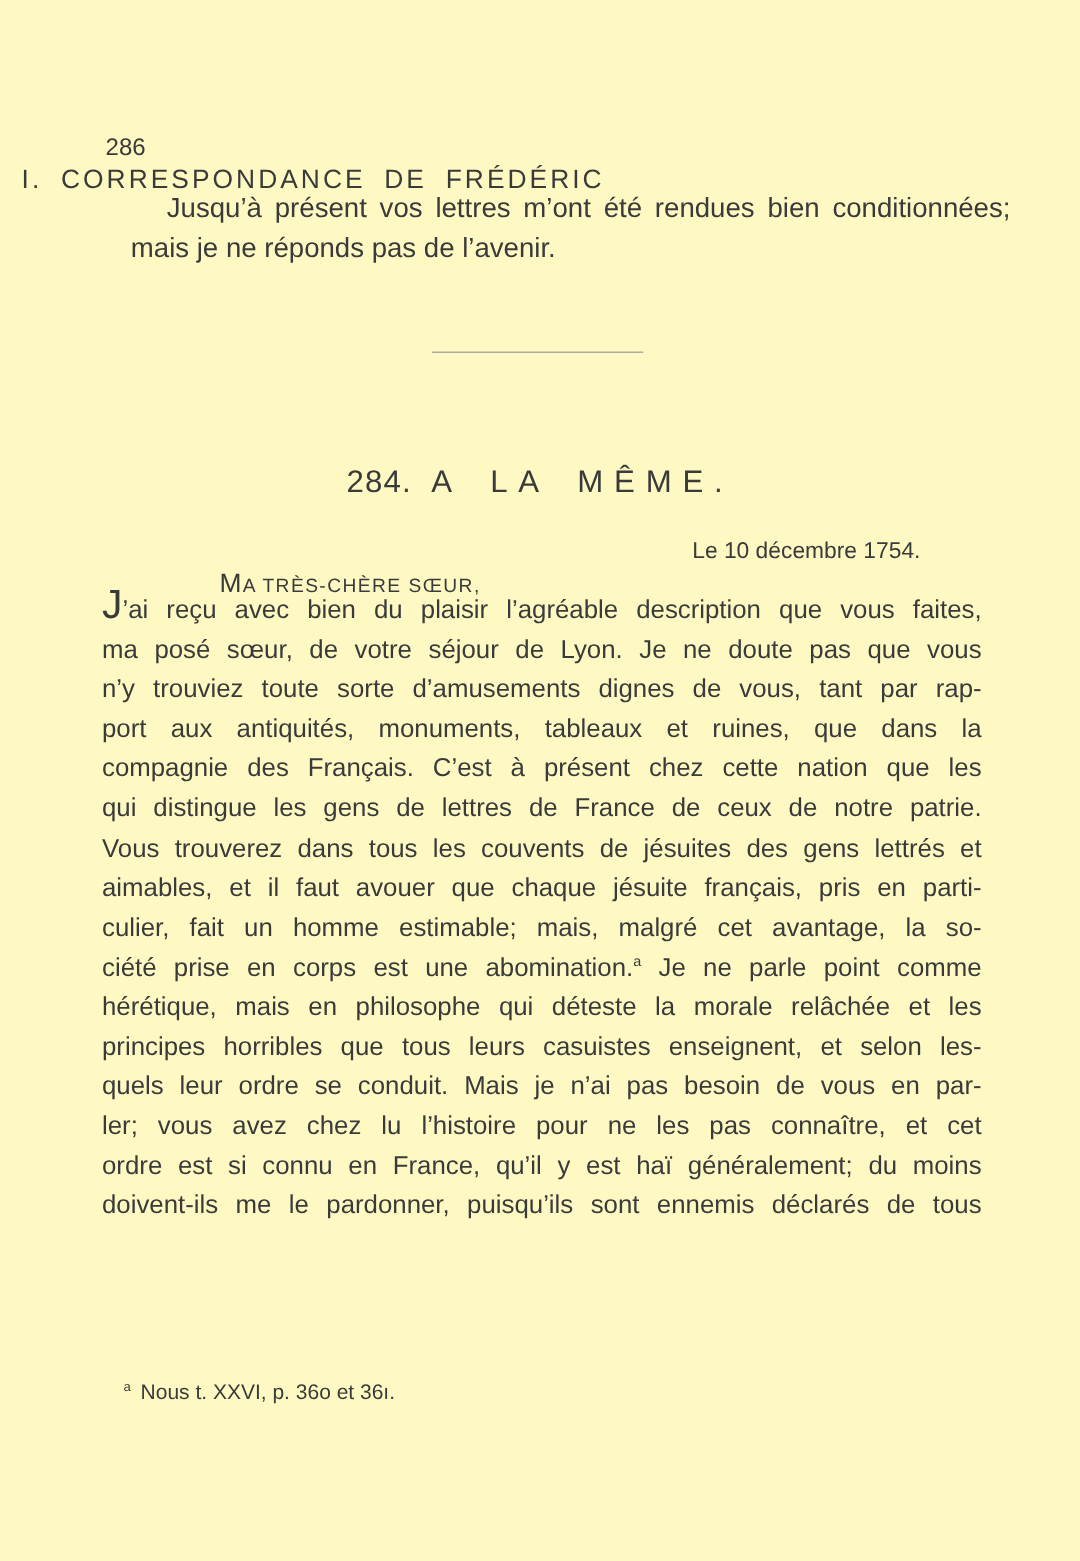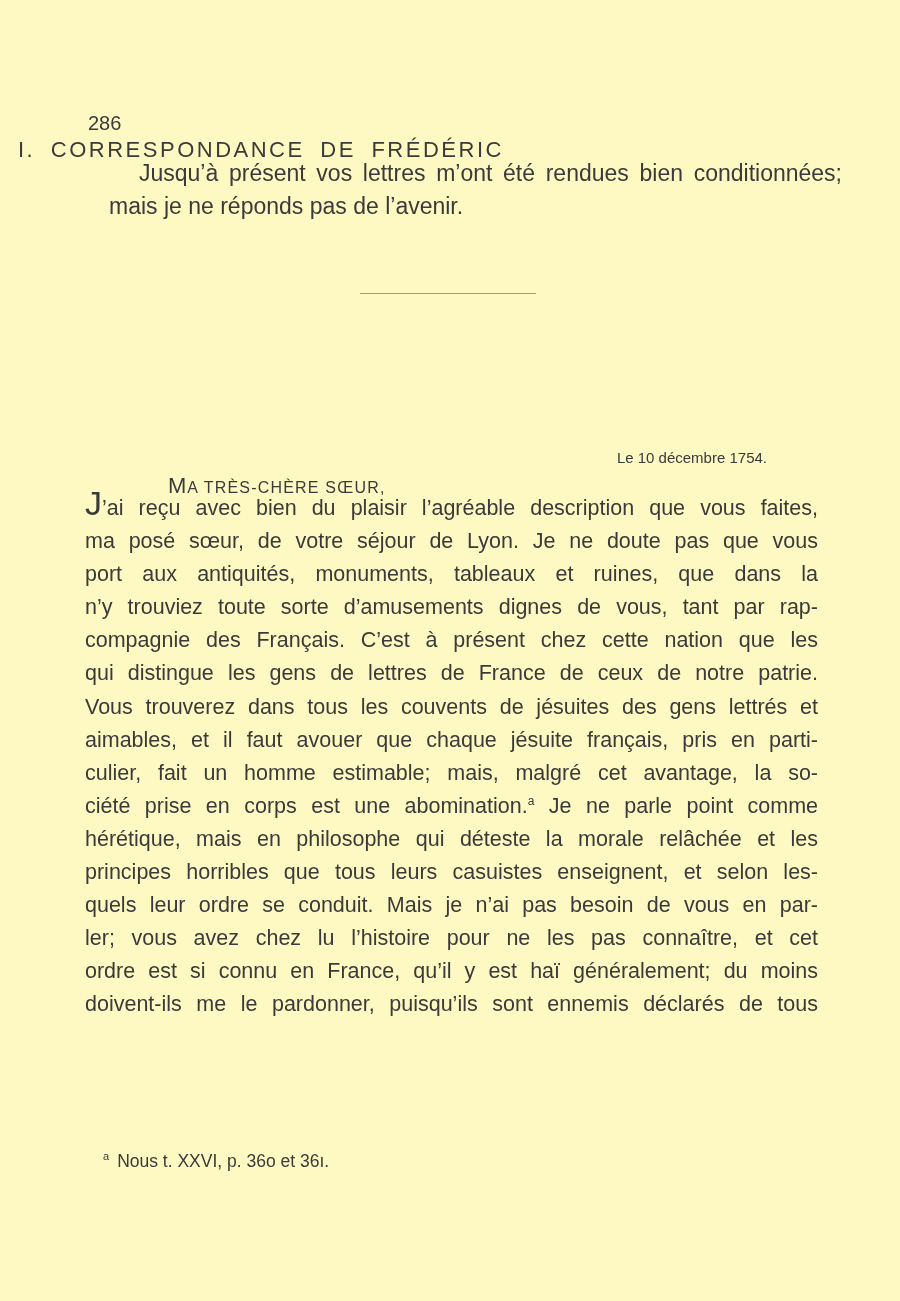--- a/index.html
+++ b/index.html
@@ -46,25 +46,25 @@
     position: absolute;
     left: 0; right: 0; top: 386px;
     text-align: center;
     font-size: 26px;
   }
   .letter-number { letter-spacing: 1px; margin-right: 16px; }
   .letter-title  { letter-spacing: 9px; word-spacing: 8px; }
   .dateline {
     position: absolute;
     right: 133px; top: 449px;
-    font-size: 15px;
+    font-size: 19px;
   }
   .salutation {
     position: absolute;
-    left: 168px; top: 473px;
+    left: 183px; top: 473px;
     font-size: 22px;
     letter-spacing: 1px;
   }
   .sc-rest { text-transform: uppercase; font-size: 16px; letter-spacing: 1.2px; }
   .body-text {
     position: absolute;
     left: 85px; top: 492px;
     width: 733px;
     font-size: 21.5px;
     line-height: 33.1px;
@@ -89,32 +89,35 @@
 
   <div class="running-head">I. CORRESPONDANCE DE FRÉDÉRIC</div>
 
   <div class="intro">
       <div class="tline">Jusqu’à présent vos lettres m’ont été rendues bien conditionnées;</div>
       <div class="tline tlast">mais je ne réponds pas de l’avenir.</div>
     </div>
 
   <div class="divider"></div>
 
+  <div class="letter-heading">
+    <span class="letter-number">284.</span><span class="letter-title">A LA MÊME.</span>
+  </div>
 
   <div class="dateline">Le 10 décembre 1754.</div>
 
   <div class="salutation">
     <span class="sc-initial">M</span><span class="sc-rest">a très-chère sœur,</span>
   </div>
 
   <div class="body-text">
       <div class="tline"><span class="dropcap">J</span>’ai reçu avec bien du plaisir l’agréable description que vous faites,</div>
       <div class="tline">ma posé sœur, de votre séjour de Lyon.  Je ne doute pas que vous</div>
+      <div class="tline">n’y trouviez toute sorte d’amusements dignes de vous, tant par rap-</div>
       <div class="tline">port aux antiquités, monuments, tableaux et ruines, que dans la</div>
-      <div class="tline">n’y trouviez toute sorte d’amusements dignes de vous, tant par rap-</div>
       <div class="tline">compagnie des Français.  C’est à présent chez cette nation que les</div>
       <div class="tline">qui distingue les gens de lettres de France de ceux de notre patrie.</div>
       <div class="tline">Vous trouverez dans tous les couvents de jésuites des gens lettrés et</div>
       <div class="tline">aimables, et il faut avouer que chaque jésuite français, pris en parti-</div>
       <div class="tline">culier, fait un homme estimable; mais, malgré cet avantage, la so-</div>
       <div class="tline">ciété prise en corps est une abomination.<sup class="fnref">a</sup>  Je ne parle point comme</div>
       <div class="tline">hérétique, mais en philosophe qui déteste la morale relâchée et les</div>
       <div class="tline">principes horribles que tous leurs casuistes enseignent, et selon les-</div>
       <div class="tline">quels leur ordre se conduit.  Mais je n’ai pas besoin de vous en par-</div>
       <div class="tline">ler; vous avez chez lu l’histoire pour ne les pas connaître, et cet</div>

